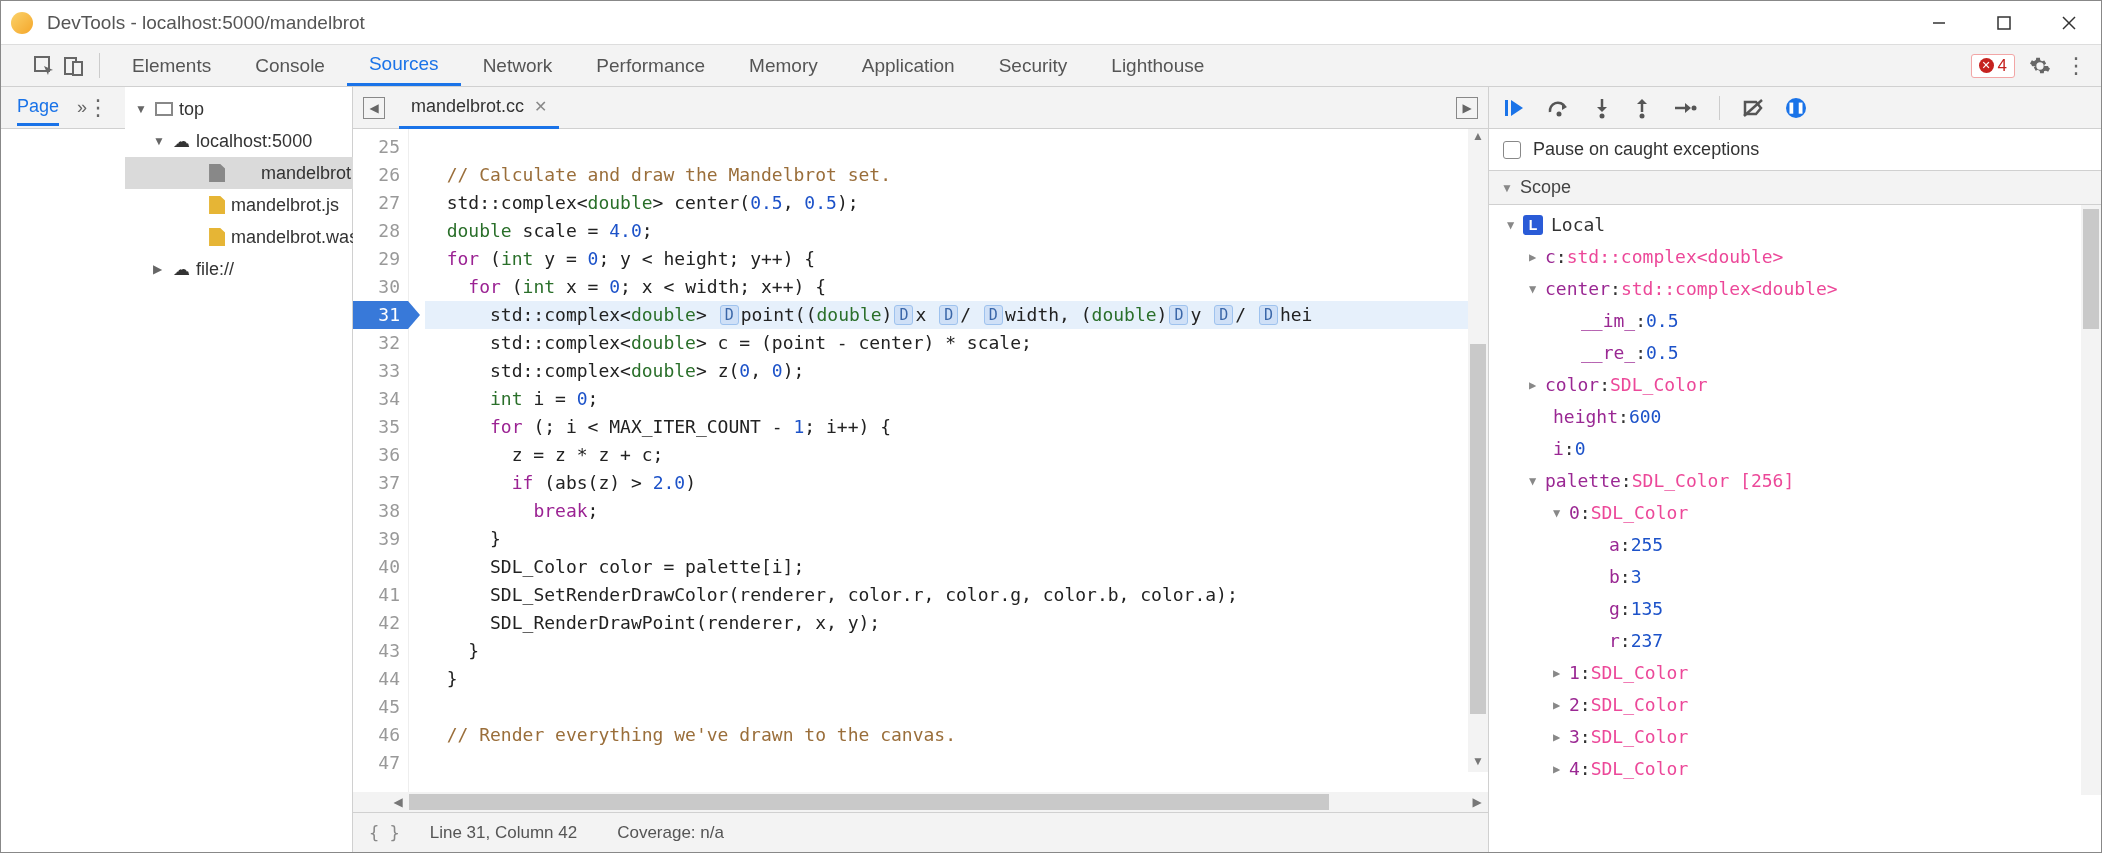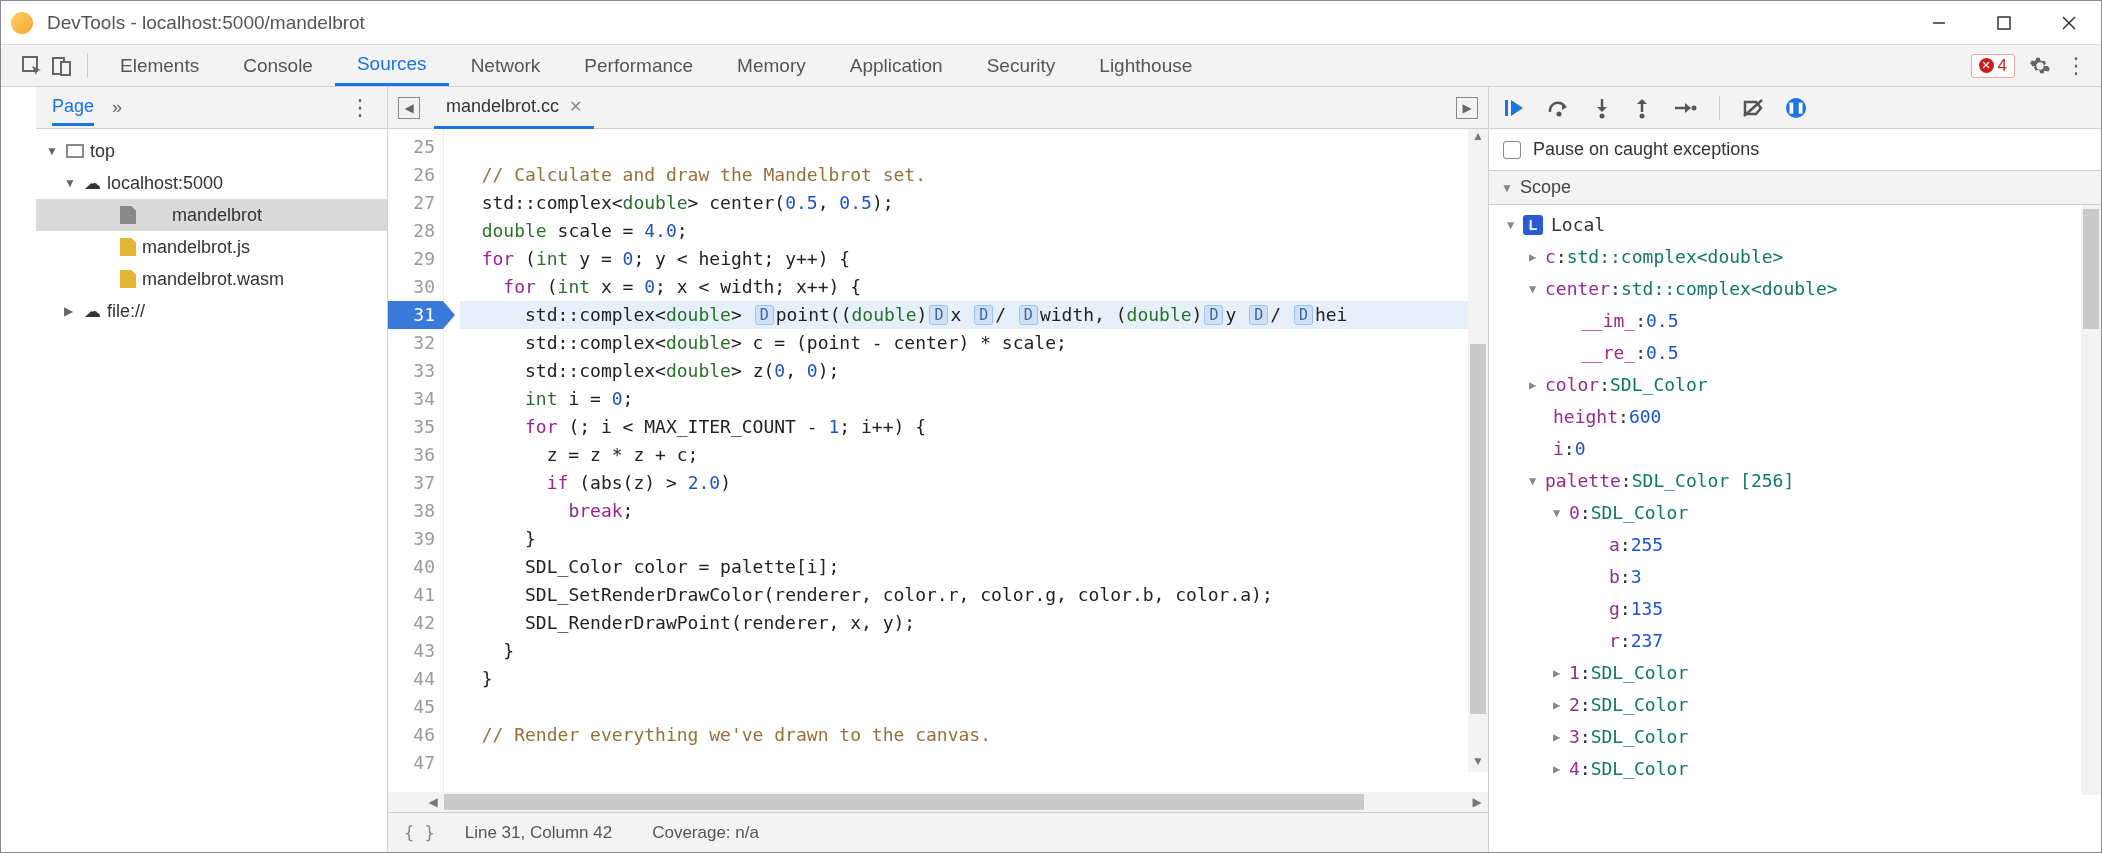--- a/index.html
+++ b/index.html
@@ -33,21 +33,21 @@
     width: 65px; height: 44px; display: flex; align-items: center; justify-content: center;
     color: #333; font-size: 17px;
   }
   
   .tabstrip {
     height: 42px;
     display: flex;
     align-items: stretch;
     background: #f3f3f3;
     border-bottom: 1px solid #d0d0d0;
-    padding-left: 16px;
+    padding-left: 28px;
   }
   .tabstrip .tool-icon {
     width: 30px; display: flex; align-items: center; justify-content: center;
     color: #666; font-size: 20px;
   }
   .tabstrip .divider { width:1px; background:#ccc; margin: 8px 10px; }
   .tabstrip .tab {
     padding: 0 22px; display:flex; align-items:center; color:#555; font-size:19px;
   }
   .tabstrip .tab.active { color:#1a73e8; border-bottom: 3px solid #1a73e8; }
@@ -57,21 +57,21 @@
     border:1px solid #f2a6a6; color:#c5221f; background:#fff;
     padding:1px 7px; border-radius:3px; font-size:17px;
   }
   .err-badge .dot { width:15px;height:15px;border-radius:50%;background:#c5221f;display:flex;align-items:center;justify-content:center;color:#fff;font-size:11px;}
   .gear, .kebab { color:#666; font-size:22px; }
 
   
   .panels { display:flex; height: calc(100% - 44px - 42px); }
 
   
-  .sidebar { width: 352px; border-right:1px solid #d0d0d0; display:flex; flex-direction:column; background:#fff;margin-left:35px;}
+  .sidebar { width: 352px; border-right:1px solid #d0d0d0; display:flex; background:#fff;}
   .sidebar-head {
     height:42px; display:flex; align-items:center; padding:0 16px; border-bottom:1px solid #d0d0d0;
     background:#f3f3f3; font-size:18px; color:#333;
   }
   .sidebar-head .label { color:#1a73e8; border-bottom:3px solid #1a73e8; padding-bottom:6px; margin-top:6px;}
   .sidebar-head .chevr { margin-left:18px; color:#666;}
   .sidebar-head .dots { margin-left:auto; color:#666; font-size:22px;}
   .tree { padding: 6px 0; font-size:18px; color:#333;}
   .tree-row { display:flex; align-items:center; height:32px; padding-left:10px; gap:6px;}
   .tree-row.sel { background:#dadada;gap:36px;}
@@ -126,21 +126,21 @@
   .dbg-pause-opt{ padding:10px 14px; display:flex; align-items:center; gap:12px; font-size:18px;}
   .chk{ width:18px;height:18px;border:1.5px solid #888;border-radius:3px;}
   .dbg-head{ background:#f3f3f3; border-top:1px solid #d0d0d0;border-bottom:1px solid #d0d0d0;
     padding:6px 12px; display:flex; align-items:center; font-size:18px; color:#444;}
   .dbg-head .tri{color:#888;}
   .scope{ padding: 4px 0 10px; font-family: Consolas, monospace; font-size:18px; line-height:32px; color:#333; position:relative;}
   .scope-row{ display:flex; align-items:center; padding-left:18px;}
   .scope-row.i1{padding-left:40px;} .scope-row.i2{padding-left:64px;} .scope-row.i3{padding-left:92px;align-items:center;} .scope-row.i4{padding-left:120px;}
   .scope .tri{color:#888; width:16px;}
   .scope .badge-L{ width:20px;height:20px;background:#2a5bd7;color:#fff;border-radius:3px;font:bold 14px/20px Arial;text-align:center;margin-right:8px;}
-  .scope .k{color:#9a2893;} .scope .v{color:#0f766e;} .scope .num{color:#1c52c9;}
+  .scope .k{color:#9a2893;} .scope .v{color:#ec4899;} .scope .num{color:#1c52c9;}
   .scope-scroll{ position:absolute; right:0; top:0; bottom:0; width:20px; background:#f3f3f3;}
   .scope-scroll .thumb{position:absolute; left:2px;right:2px; top:4px; height:120px; background:#c9c9c9;}
   svg{display:block;}
 </style>
 </head>
 <body>
 
 <div class="titlebar">
   <div class="app-icon"></div>
   <div class="title">DevTools - localhost:5000/mandelbrot</div>

